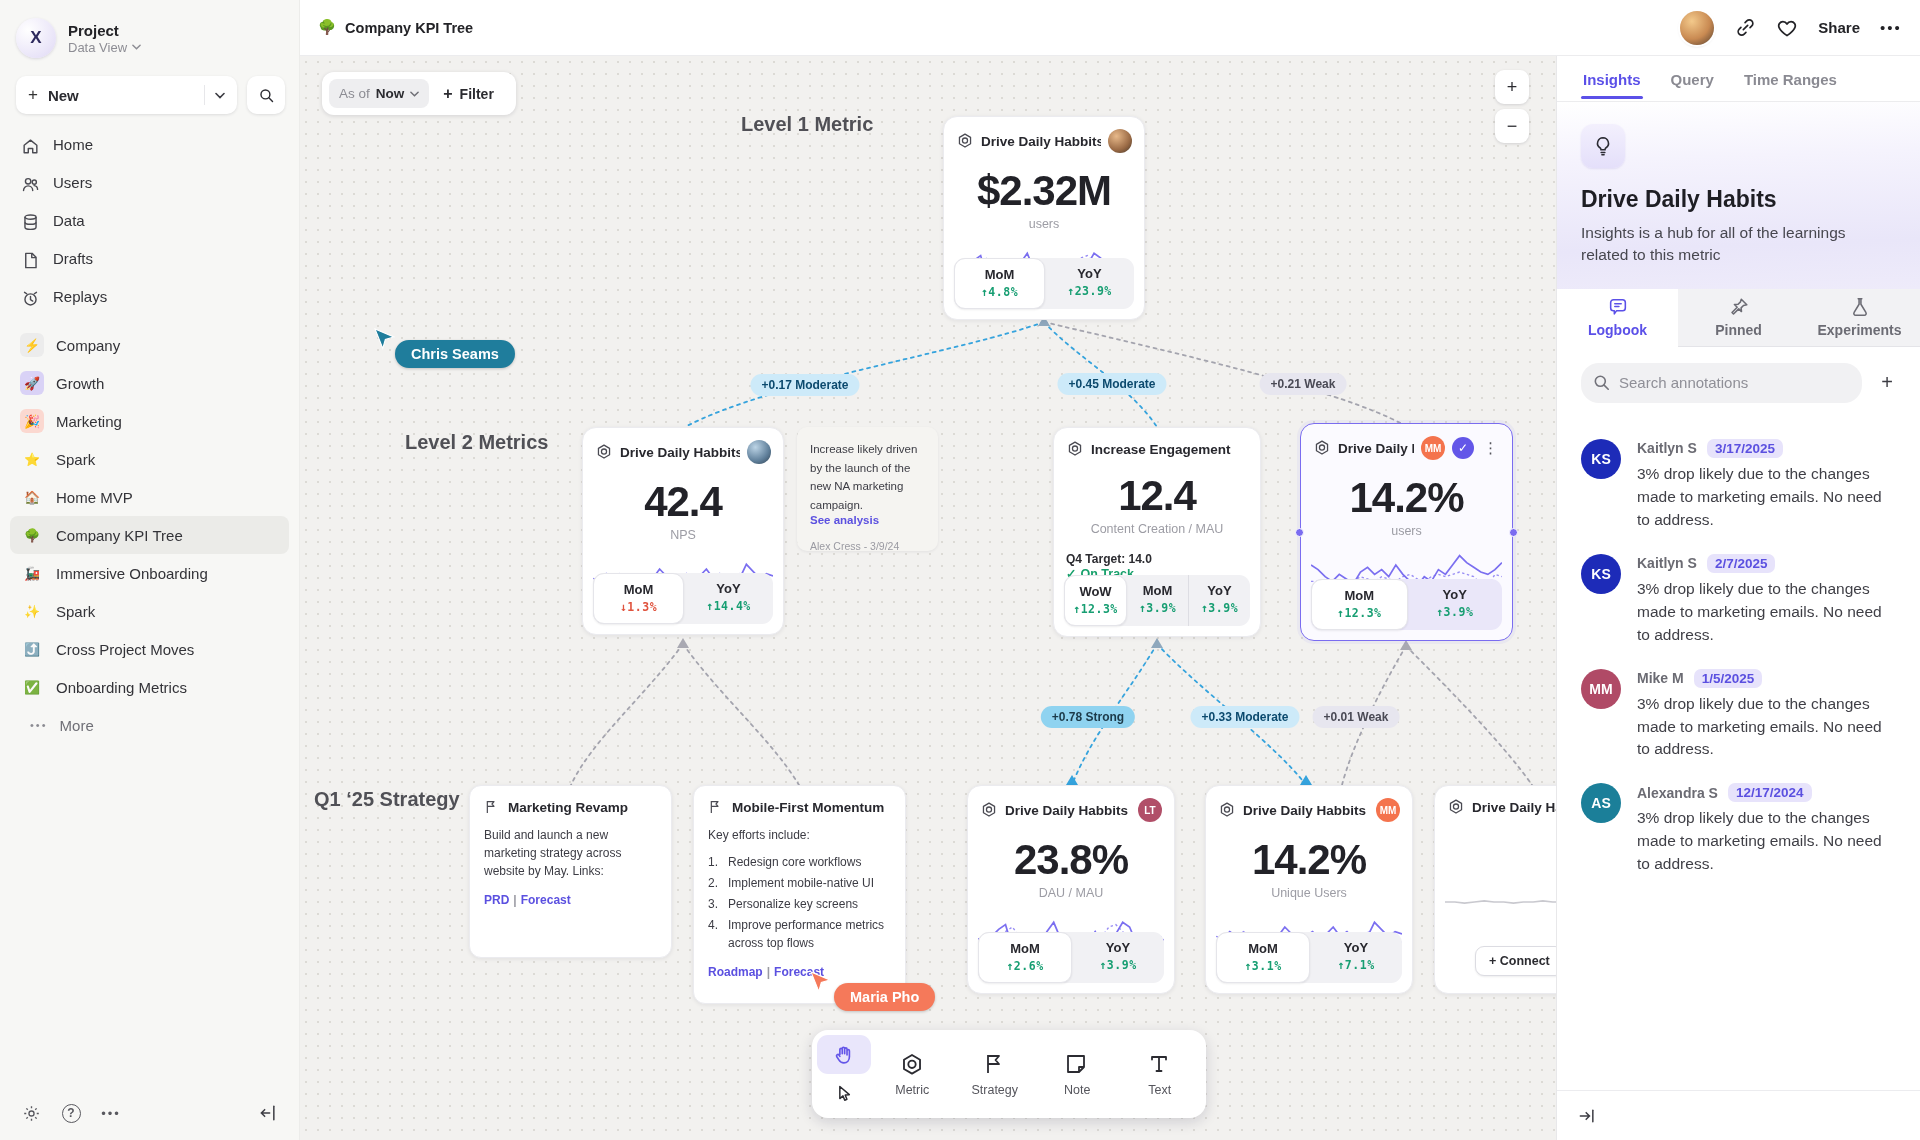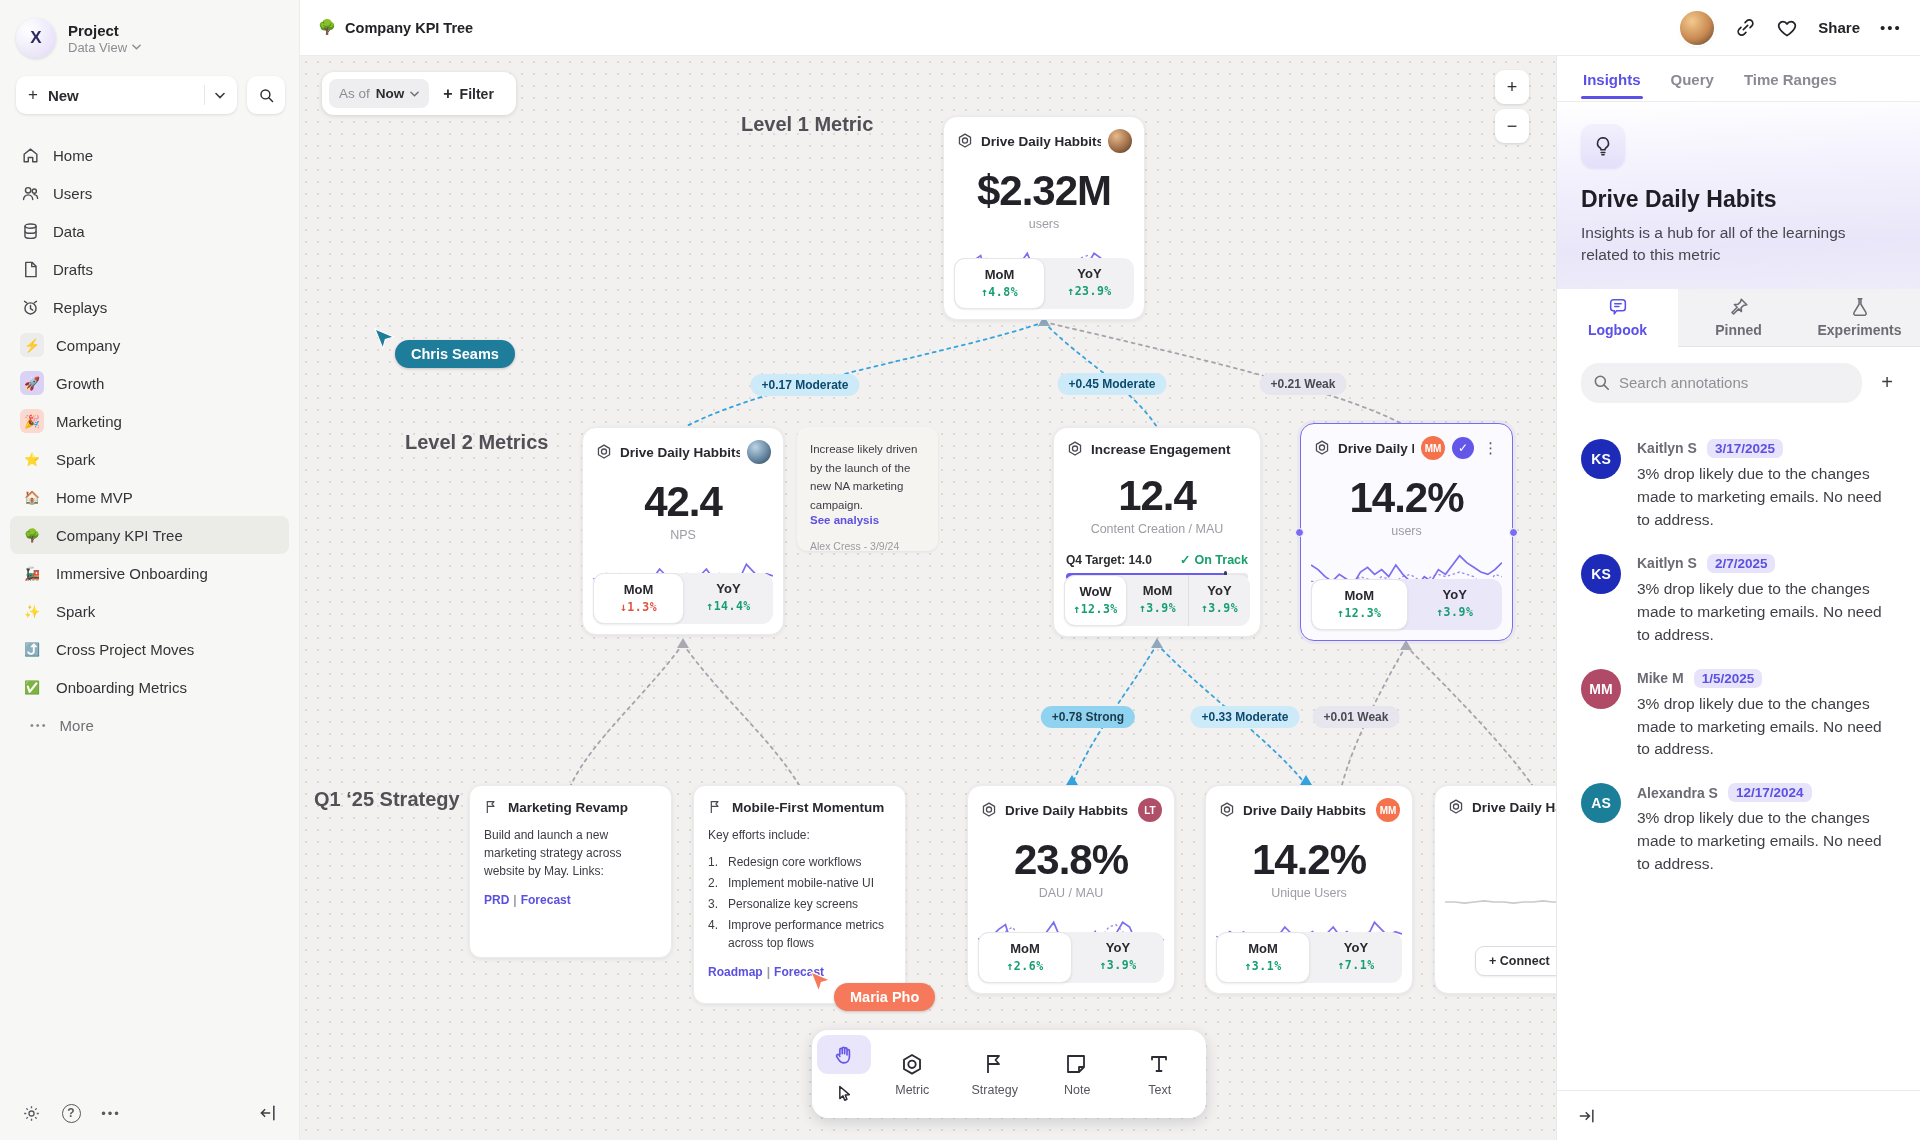--- a/index.html
+++ b/index.html
@@ -12,21 +12,21 @@
   .ws-logo { width:40px; height:40px; border-radius:50%; background:radial-gradient(circle at 30% 30%, #ffffff, #e9e4f8 70%, #ded6f4); display:flex; align-items:center; justify-content:center; font-weight:800; font-size:17px; color:#2e2a5e; box-shadow:0 1px 3px rgba(40,30,90,.15); }
   .ws-name { font-size:15px; font-weight:700; color:#232327; }
   .ws-view { font-size:13px; color:#8d8d94; margin-top:1px; display:flex; align-items:center; gap:5px; }
   .newrow { display:flex; gap:10px; padding:8px 14px 4px 16px; }
   .new-btn { flex:1; height:38px; background:#fff; border-radius:10px; box-shadow:0 1px 3px rgba(30,30,50,.12); display:flex; align-items:center; padding:0 12px; gap:10px; cursor:pointer; }
   .new-btn .plus { font-size:17px; color:#333; }
   .new-btn .nlabel { font-size:15px; font-weight:600; color:#2b2b30; flex:1; }
   .new-btn .ndiv { width:1px; height:20px; background:#e7e7ea; }
   .sq-btn { width:38px; height:38px; background:#fff; border-radius:10px; box-shadow:0 1px 3px rgba(30,30,50,.12); display:flex; align-items:center; justify-content:center; cursor:pointer; }
   .nav { margin-top:18px; padding:0 10px; }
-  .nav-item { display:flex; align-items:center; gap:13px; height:38px; padding:0 10px; border-radius:8px; cursor:pointer; }
+  .nav-item { display:flex; align-items:flex-start; gap:13px; height:38px; padding:0 10px; border-radius:8px; cursor:pointer; }
   .nav-item .nico { width:20px; height:20px; display:flex; align-items:center; justify-content:center; color:#4b4b52; }
   .nav-item .nlab { font-size:15px; font-weight:500; color:#333338; }
   .fav-title { padding:28px 20px 8px 20px; font-size:11.5px; font-weight:700; letter-spacing:1.2px; color:#9b9ba1; }
   .fav-item { display:flex; align-items:center; gap:12px; height:38px; padding:0 10px; margin:0 10px; border-radius:8px; cursor:pointer; }
   .fav-item.active { background:#ebebe8; }
   .fav-item .fico { width:24px; height:24px; border-radius:6px; display:flex; align-items:center; justify-content:center; font-size:13px; }
   .fav-item .flab { font-size:15px; font-weight:500; color:#333338; white-space:nowrap; }
   .more-row { display:flex; align-items:center; gap:12px; height:38px; padding:0 20px; margin:0 10px; color:#8b8b92; cursor:pointer; }
   .more-row .dots { font-size:11px; letter-spacing:2px; }
   .more-row .mlab { font-size:15px; color:#6f6f76; }
@@ -75,21 +75,21 @@
   .stat-cell.active { background:#fff; border:1px solid #e5e5ea; box-shadow:0 1px 2px rgba(20,20,40,.08); }
   .stat-cell.plain + .stat-cell.plain { border-left:1px solid #dddde3; border-radius:0; }
   .stat-lab { font-size:13px; font-weight:700; color:#28282e; }
   .stat-val { font-family:"DejaVu Sans Mono", monospace; font-size:11.5px; font-weight:700; letter-spacing:.5px; margin-top:3px; }
   .stat-val.up { color:#179e72; } .stat-val.down { color:#e0543f; }
 
   .sel-card { border:1.6px solid #7a6cf0; background:#fbfaff; box-shadow:0 0 0 3px rgba(122,108,240,.07); }
   .sel-card .stat-row { background:#eae7f9; }
   .handle { position:absolute; width:9px; height:9px; border-radius:50%; background:#7a6cf0; border:1.5px solid #fff; }
 
-  .target-row { display:flex; justify-content:space-between; align-items:center; margin:16px 12px 6px 12px; }
+  .target-row { display:flex; justify-content:space-between; align-items:flex-start; margin:16px 12px 6px 12px;flex-direction:column; }
   .target-lab { font-size:12px; font-weight:700; color:#2b2b30; }
   .ontrack { font-size:12.5px; font-weight:700; color:#17a06b; display:flex; gap:4px; align-items:center; }
   .pbar { position:relative; height:7px; background:#e8e8ec; border-radius:6px; margin:2px 12px 0 12px; }
   .pbar-fill { position:absolute; left:0; top:0; bottom:0; background:#6a5cf0; border-radius:6px; }
   .pbar-tick { position:absolute; top:-2px; width:2.5px; height:11px; background:#3a3a55; border-radius:2px; }
 
   .note-card { position:absolute; background:#f5f4f1; border-radius:10px; box-shadow:0 1px 3px rgba(25,25,50,.07); padding:12px 13px; }
   .note-text { font-size:11.5px; line-height:1.45; color:#3c3c44; }
   .note-link { font-size:11.5px; color:#5b50e0; font-weight:600; cursor:pointer; }
   .note-by { font-size:10.5px; color:#9a9aa2; margin-top:14px; }

